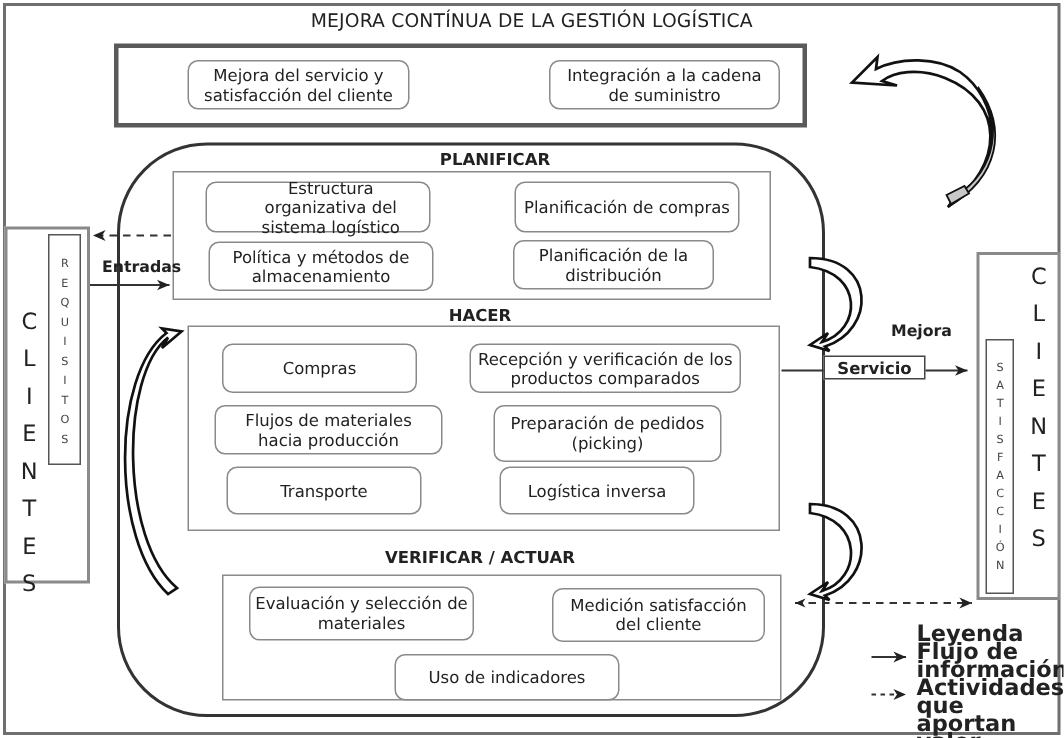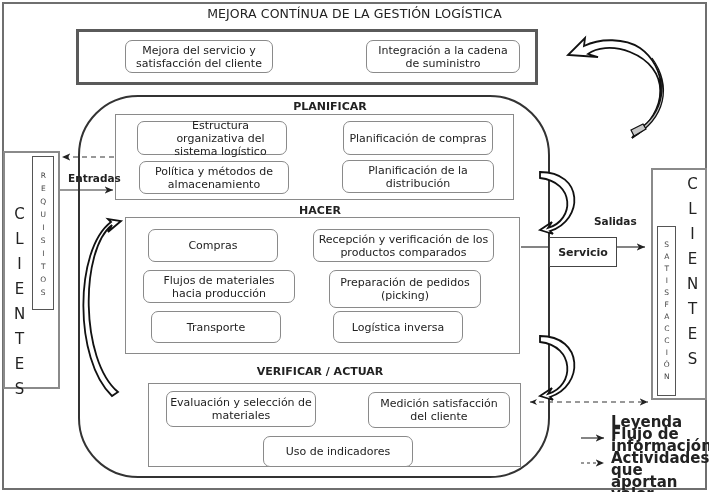--- a/index.html
+++ b/index.html
@@ -13,21 +13,21 @@
           display: flex; align-items: center; justify-content: center; text-align: center;
           font-size: 11px; line-height: 13px; color: #222; padding: 0 3px; }
   .cycle { left: 78px; top: 95px; width: 472px; height: 383px; border: 2.5px solid #333;
            border-radius: 60px; }
   .phase { border: 1.5px solid #8a8a8a; background: #fff; }
   .phase-label { font-size: 11px; font-weight: bold; color: #222; text-align: center; }
   .clients { border: 2px solid #8a8a8a; background: #fff; }
   .vtext { display: flex; flex-direction: column; align-items: center; justify-content: center; }
   .vtext span { display: block; line-height: 1; }
   .small-label { font-size: 10.5px; font-weight: bold; color: #222; }
-  .servicio { left: 549px; top: 237px; width: 68px; height: 30px; border: 1.5px solid #444; background: #fff;
+  .servicio { left: 549px; top: 237px; width: 68px; height: 16px; border: 1.5px solid #444; background: #fff;
               font-size: 11px; font-weight: bold; display: flex; align-items: center; justify-content: center; }
   .legend { left: 611px; top: 416px; font-size: 15px; font-weight: bold; line-height: 12px; color: #222; }
   svg.overlay { position: absolute; left: 0; top: 0; width: 709px; height: 492px; pointer-events: none; }
 </style>
 </head>
 <body>
 
 <div class="abs outer"></div>
 <div class="abs title">MEJORA CONTÍNUA DE LA GESTIÓN LOGÍSTICA</div>
 
@@ -35,21 +35,21 @@
 <div class="abs pill" style="left:125px;top:40px;width:148px;height:33px;">Mejora del servicio y satisfacción del cliente</div>
 <div class="abs pill" style="left:366px;top:40px;width:154px;height:33px;">Integración a la cadena de suministro</div>
 
 <div class="abs cycle"></div>
 
 <div class="abs phase-label" style="left:250px;top:100px;width:160px;">PLANIFICAR</div>
 <div class="abs phase" style="left:115px;top:114px;width:399px;height:86px;"></div>
 <div class="abs pill" style="left:137px;top:121px;width:150px;height:34px;padding-left:20px;">Estructura organizativa del sistema logístico</div>
 <div class="abs pill" style="left:343px;top:121px;width:150px;height:34px;">Planificación de compras</div>
 <div class="abs pill" style="left:139px;top:161px;width:150px;height:33px;">Política y métodos de almacenamiento</div>
-<div class="abs pill" style="left:342px;top:160px;width:152px;height:33px;">Planificación de la distribución</div>
+<div class="abs pill" style="left:342px;top:160px;width:134px;height:33px;">Planificación de la distribución</div>
 
 <div class="abs phase-label" style="left:250px;top:204px;width:140px;">HACER</div>
 <div class="abs phase" style="left:125px;top:217px;width:395px;height:137px;"></div>
 <div class="abs pill" style="left:148px;top:229px;width:130px;height:33px;">Compras</div>
 <div class="abs pill" style="left:313px;top:229px;width:181px;height:33px;">Recepción y verificación de los productos comparados</div>
 <div class="abs pill" style="left:143px;top:270px;width:152px;height:33px;">Flujos de materiales hacia producción</div>
 <div class="abs pill" style="left:329px;top:270px;width:152px;height:38px;">Preparación de pedidos (picking)</div>
 <div class="abs pill" style="left:151px;top:311px;width:130px;height:32px;">Transporte</div>
 <div class="abs pill" style="left:333px;top:311px;width:130px;height:32px;">Logística inversa</div>
 
@@ -70,21 +70,21 @@
 <div class="abs small-label" style="left:68px;top:172px;">Entradas</div>
 
 <div class="abs clients" style="left:651px;top:168px;width:56px;height:232px;"></div>
 <div class="abs vtext" style="left:680px;top:190px;width:24px;height:170px;font-size:15px;color:#222;">
   <span style="writing-mode:vertical-rl;text-orientation:upright;letter-spacing:7px;">CLIENTES</span>
 </div>
 <div class="abs clients" style="left:657px;top:226px;width:19px;height:170px;border-width:1.5px;border-color:#555;"></div>
 <div class="abs vtext" style="left:657px;top:232px;width:19px;height:160px;font-size:7.5px;color:#444;">
   <span style="writing-mode:vertical-rl;text-orientation:upright;letter-spacing:3px;">SATISFACCIÓN</span>
 </div>
-<div class="abs small-label" style="left:594px;top:215px;">Salidas</div>
+<div class="abs small-label" style="left:594px;top:215px;">Mejora</div>
 
 <div class="abs servicio">Servicio</div>
 
 <div class="abs legend">
   <div>Leyenda</div>
   <div style="width:80px;">Flujo de información</div>
   <div style="width:90px;">Actividades que aportan valor</div>
 </div>
 
 <svg class="overlay" viewBox="0 0 709 492">

